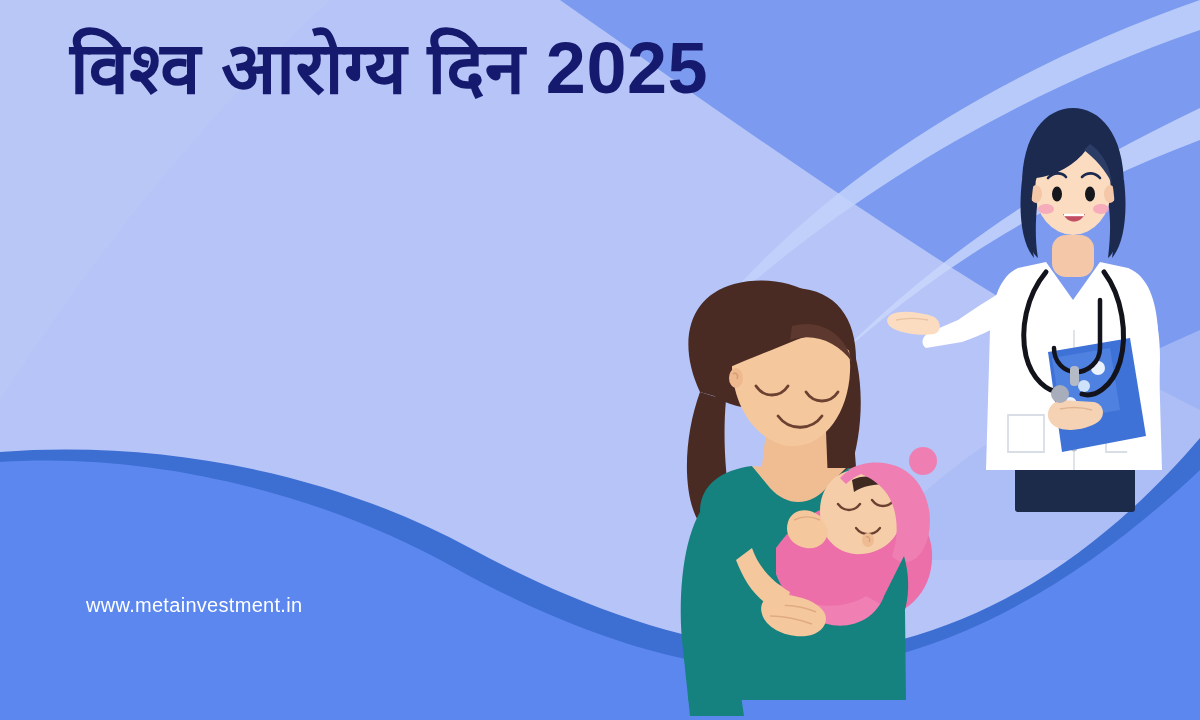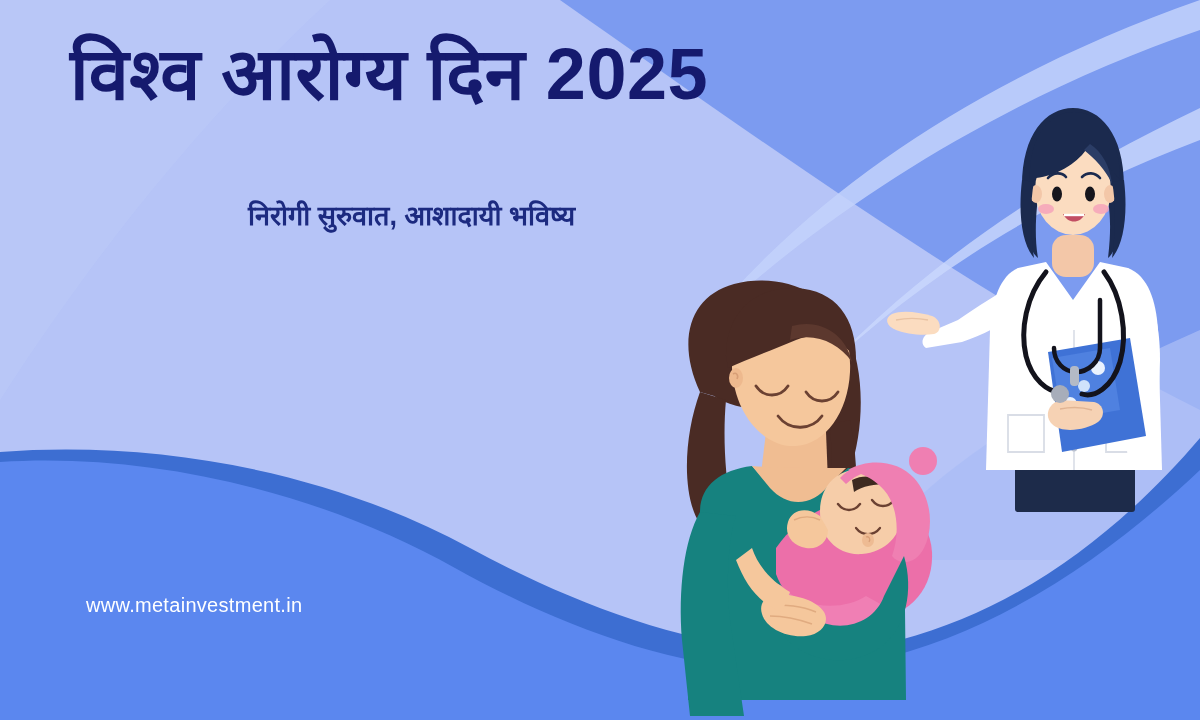--- a/index.html
+++ b/index.html
@@ -22,21 +22,21 @@
     height: 720px;
   }
   #bg-svg, #wave-svg, #people-svg {
     display: block;
   }
 
   
   #title {
     position: absolute;
     left: 70px;
-    top: 38px;
+    top: 32px;
     width: 900px;
     font-size: 72px;
     font-weight: 700;
     letter-spacing: 0.5px;
     color: #151a6e;
     line-height: 1.0;
     white-space: nowrap;
   }
   #subtitle {
     position: absolute;
@@ -216,16 +216,15 @@
 
       <path d="M 782 594 C 768 592 758 602 762 614 C 766 628 786 638 806 636 C 822 634 830 622 824 612 C 816 600 798 596 782 594 Z" fill="#f5c79c"></path>
       <path d="M 772 606 C 784 604 802 606 816 612" stroke="#e0ab80" stroke-width="1.5" fill="none"></path>
       <path d="M 770 616 C 782 616 798 619 812 624" stroke="#e0ab80" stroke-width="1.5" fill="none"></path>
 
       <path d="M 736 560 C 746 586 760 604 782 612 L 790 592 C 772 582 758 566 752 548 Z" fill="#f5c79c"></path>
     </g>
   </svg>
 
   <div id="title">विश्व आरोग्य दिन 2025</div>
-  <div id="subtitle">निरोगी सुरुवात, आशादायी भविष्य</div>
   <div id="site-url">www.metainvestment.in</div>
 
 </div>
 
 </body></html>

